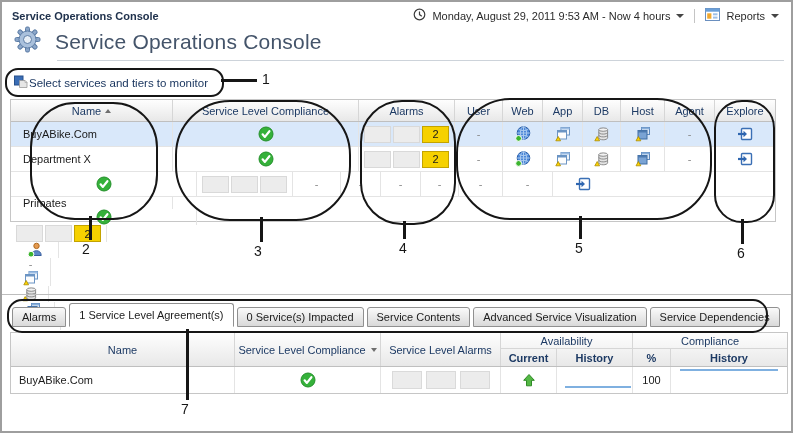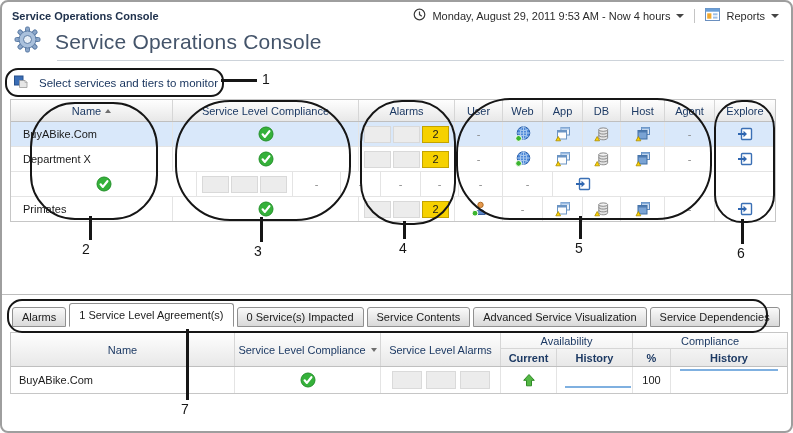--- a/index.html
+++ b/index.html
@@ -1,43 +1,43 @@
 <!DOCTYPE html>
 <html><head>
 <meta charset="utf-8">
 <style>
   html,body{margin:0;padding:0;background:#fff;}
   .frame{position:relative;width:793px;height:433px;box-sizing:border-box;border:2px solid #9e9e9e;
-         border-radius:8px;background:#fff;overflow:hidden;font-family:"Liberation Sans",sans-serif;}
+         border-radius:0;background:#fff;overflow:hidden;font-family:"Liberation Sans",sans-serif;}
 
   
   .breadcrumb{position:absolute;left:10px;top:8px;font-size:11px;font-weight:bold;color:#20324d;}
   .topbar-right{position:absolute;right:12px;top:6px;display:flex;align-items:center;gap:6px;
                 font-size:11px;color:#2b2b2b;}
   .vsep{width:1px;height:14px;background:#c4c4c4;margin:0 4px;}
   .caret{width:0;height:0;border-left:4px solid transparent;border-right:4px solid transparent;
          border-top:4px solid #454545;display:inline-block;}
 
   
   .titlerow{position:absolute;left:12px;top:24px;display:flex;align-items:center;gap:14px;}
   .titlerow h1{margin:0;font-size:21px;font-weight:normal;color:#44546a;letter-spacing:.2px;}
   .title-underline{position:absolute;left:55px;top:58px;width:727px;height:1px;background:#cdd3da;}
 
   
-  .select-link{position:absolute;left:12px;top:73px;display:flex;align-items:center;gap:11px;
+  .select-link{position:absolute;left:12px;top:73px;display:flex;align-items:center;gap:1px;
                font-size:11.5px;color:#16325c;cursor:pointer;}
 
   
   .mtable{position:absolute;left:8px;top:97px;width:764px;border:1px solid #c6c6c6;box-sizing:content-box;}
   .mhead{display:flex;height:21px;background:linear-gradient(#fefefe,#e8e8e8);border-bottom:1px solid #bfbfbf;}
   .mh{display:flex;align-items:center;justify-content:center;gap:4px;font-size:11px;color:#1d3a64;
       border-right:1px solid #d6d6d6;box-sizing:border-box;}
   .mh:last-child{border-right:none;}
   .mrow{display:flex;height:24px;border-bottom:1px solid #e4e4e4;background:#fff;}
-  .mrow:last-child{border-bottom:none;}
+  .mrow:last-child{border-bottom:none;flex-direction:column;}
   .mrow.selected{background:#d9e8fa;}
   .mc{display:flex;align-items:center;justify-content:center;border-right:1px solid #e4e4e4;
       box-sizing:border-box;font-size:11px;color:#333;}
   .mc:last-child{border-right:none;}
   .c-name{width:162px;} .c-slc{width:186px;} .c-alarms{width:96px;} .c-user{width:48px;}
   .c-web{width:40px;} .c-app{width:40px;} .c-db{width:38px;} .c-host{width:44px;}
   .c-agent{width:50px;} .c-explore{width:60px;}
   .name-val{justify-content:flex-start;padding-left:12px;color:#1a1a1a;}
   .dash{color:#8a8a8a;}
   .acell{width:27px;height:17px;background:#ececec;border:1px solid #d9d9d9;margin:0 1px;

